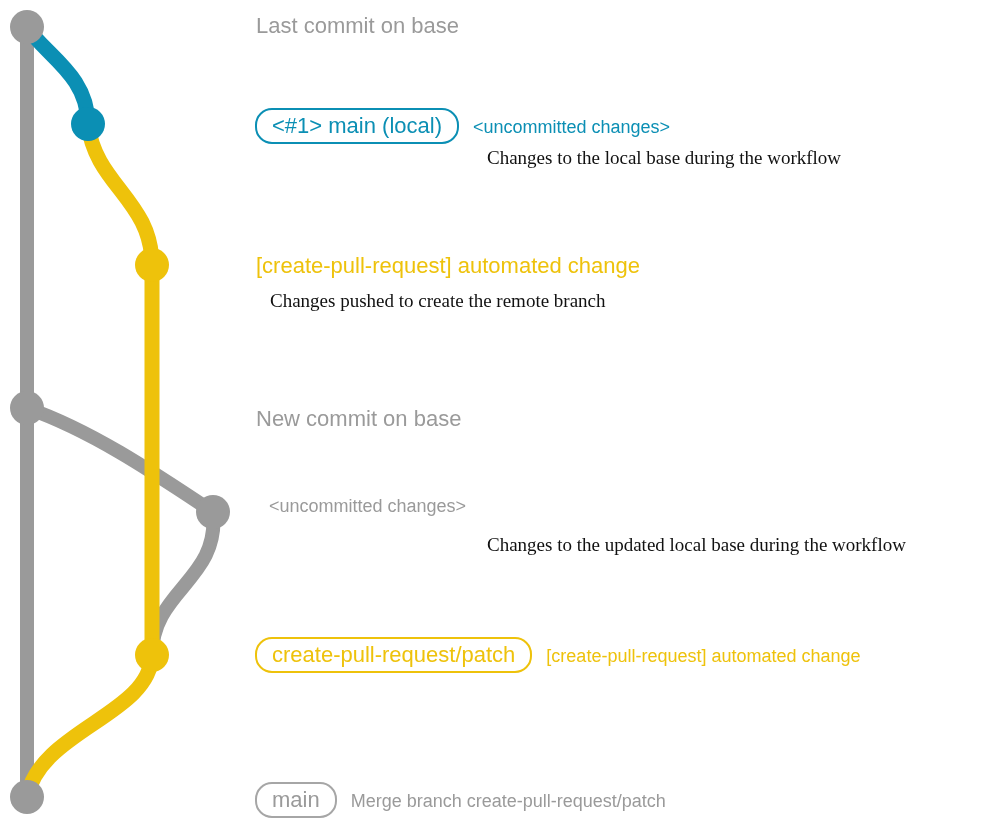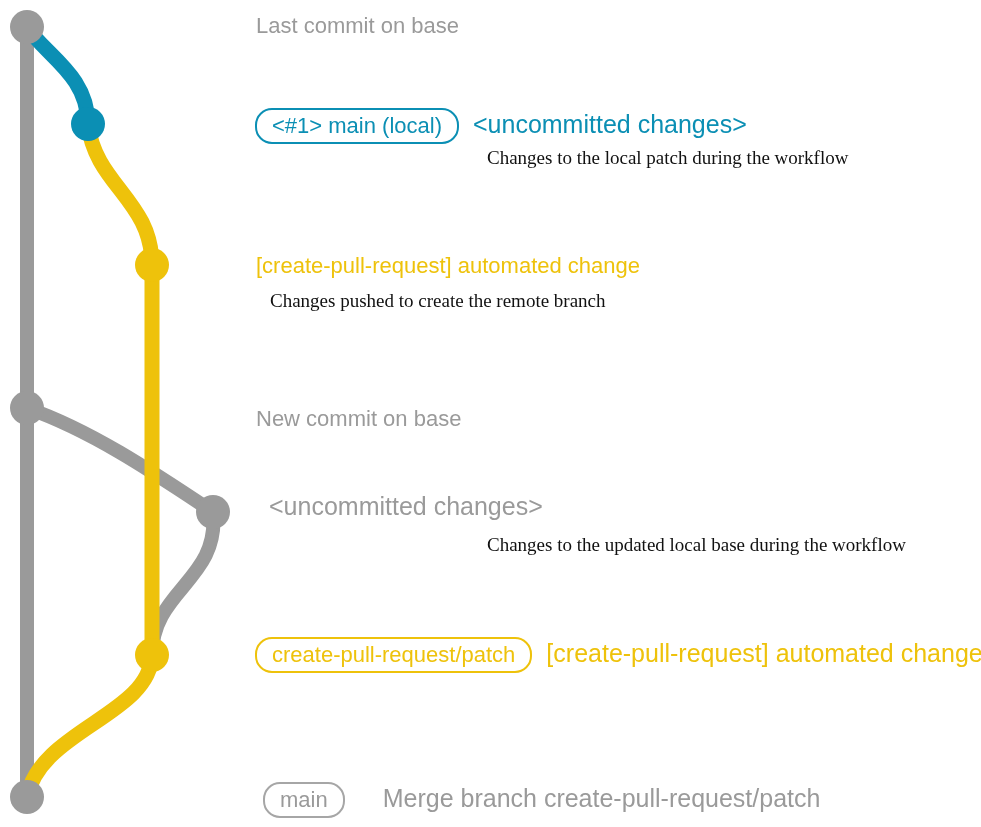--- a/index.html
+++ b/index.html
@@ -41,21 +41,21 @@
     line-height: 21px;
     color: #999999;
     background: transparent;
     font-family: "Liberation Sans", sans-serif;
   }
   .pill.blue { border-color: #0b8fb4; color: #0b8fb4; }
   .pill.yellow { border-color: #eec20b; color: #eec20b; }
   .pill.gray { border-color: #a6a6a6; color: #9a9a9a; }
 
   .subject {
-    font-size: 25px;
+    font-size: 18px;
     line-height: 21px;
     font-family: "Liberation Sans", sans-serif;
     margin-left: 14px;
   }
   .subject.blue { color: #0b8fb4; }
   .subject.yellow { color: #eec20b; }
   .subject.gray { color: #9a9a9a; }
 
   .headline {
     position: absolute;
@@ -102,35 +102,35 @@
     <circle cx="152" cy="655" r="17" fill="#eec20b"></circle>
     <circle cx="27" cy="797" r="17" fill="#9a9a9a"></circle>
   </svg>
 
   <div class="headline" style="left:256px; top:15px;">Last commit on base</div>
 
   <div class="row" style="left:255px; top:108px;">
     <span class="pill blue">&lt;#1&gt; main (local)</span>
     <span class="subject blue">&lt;uncommitted changes&gt;</span>
   </div>
-  <div class="note" style="left:487px; top:148px;">Changes to the local patch during the workflow</div>
+  <div class="note" style="left:487px; top:148px;">Changes to the local base during the workflow</div>
 
   <div class="headline yellow" style="left:256px; top:255px;">[create-pull-request] automated change</div>
   <div class="note" style="left:270px; top:291px;">Changes pushed to create the remote branch</div>
 
   <div class="headline" style="left:256px; top:400px;margin-top:8px;">New commit on base</div>
 
   <div class="row" style="left:255px; top:496px;">
     <span class="subject gray">&lt;uncommitted changes&gt;</span>
   </div>
   <div class="note" style="left:487px; top:535px;">Changes to the updated local base during the workflow</div>
 
   <div class="row" style="left:255px; top:637px;text-align:right;">
     <span class="pill yellow">create-pull-request/patch</span>
     <span class="subject yellow">[create-pull-request] automated change</span>
   </div>
 
-  <div class="row" style="left:263px; top:782px;gap:24px;">
+  <div class="row" style="left:255px; top:782px;">
     <span class="pill gray">main</span>
     <span class="subject gray">Merge branch create-pull-request/patch</span>
   </div>
 
 </div>
 
 </body></html>

